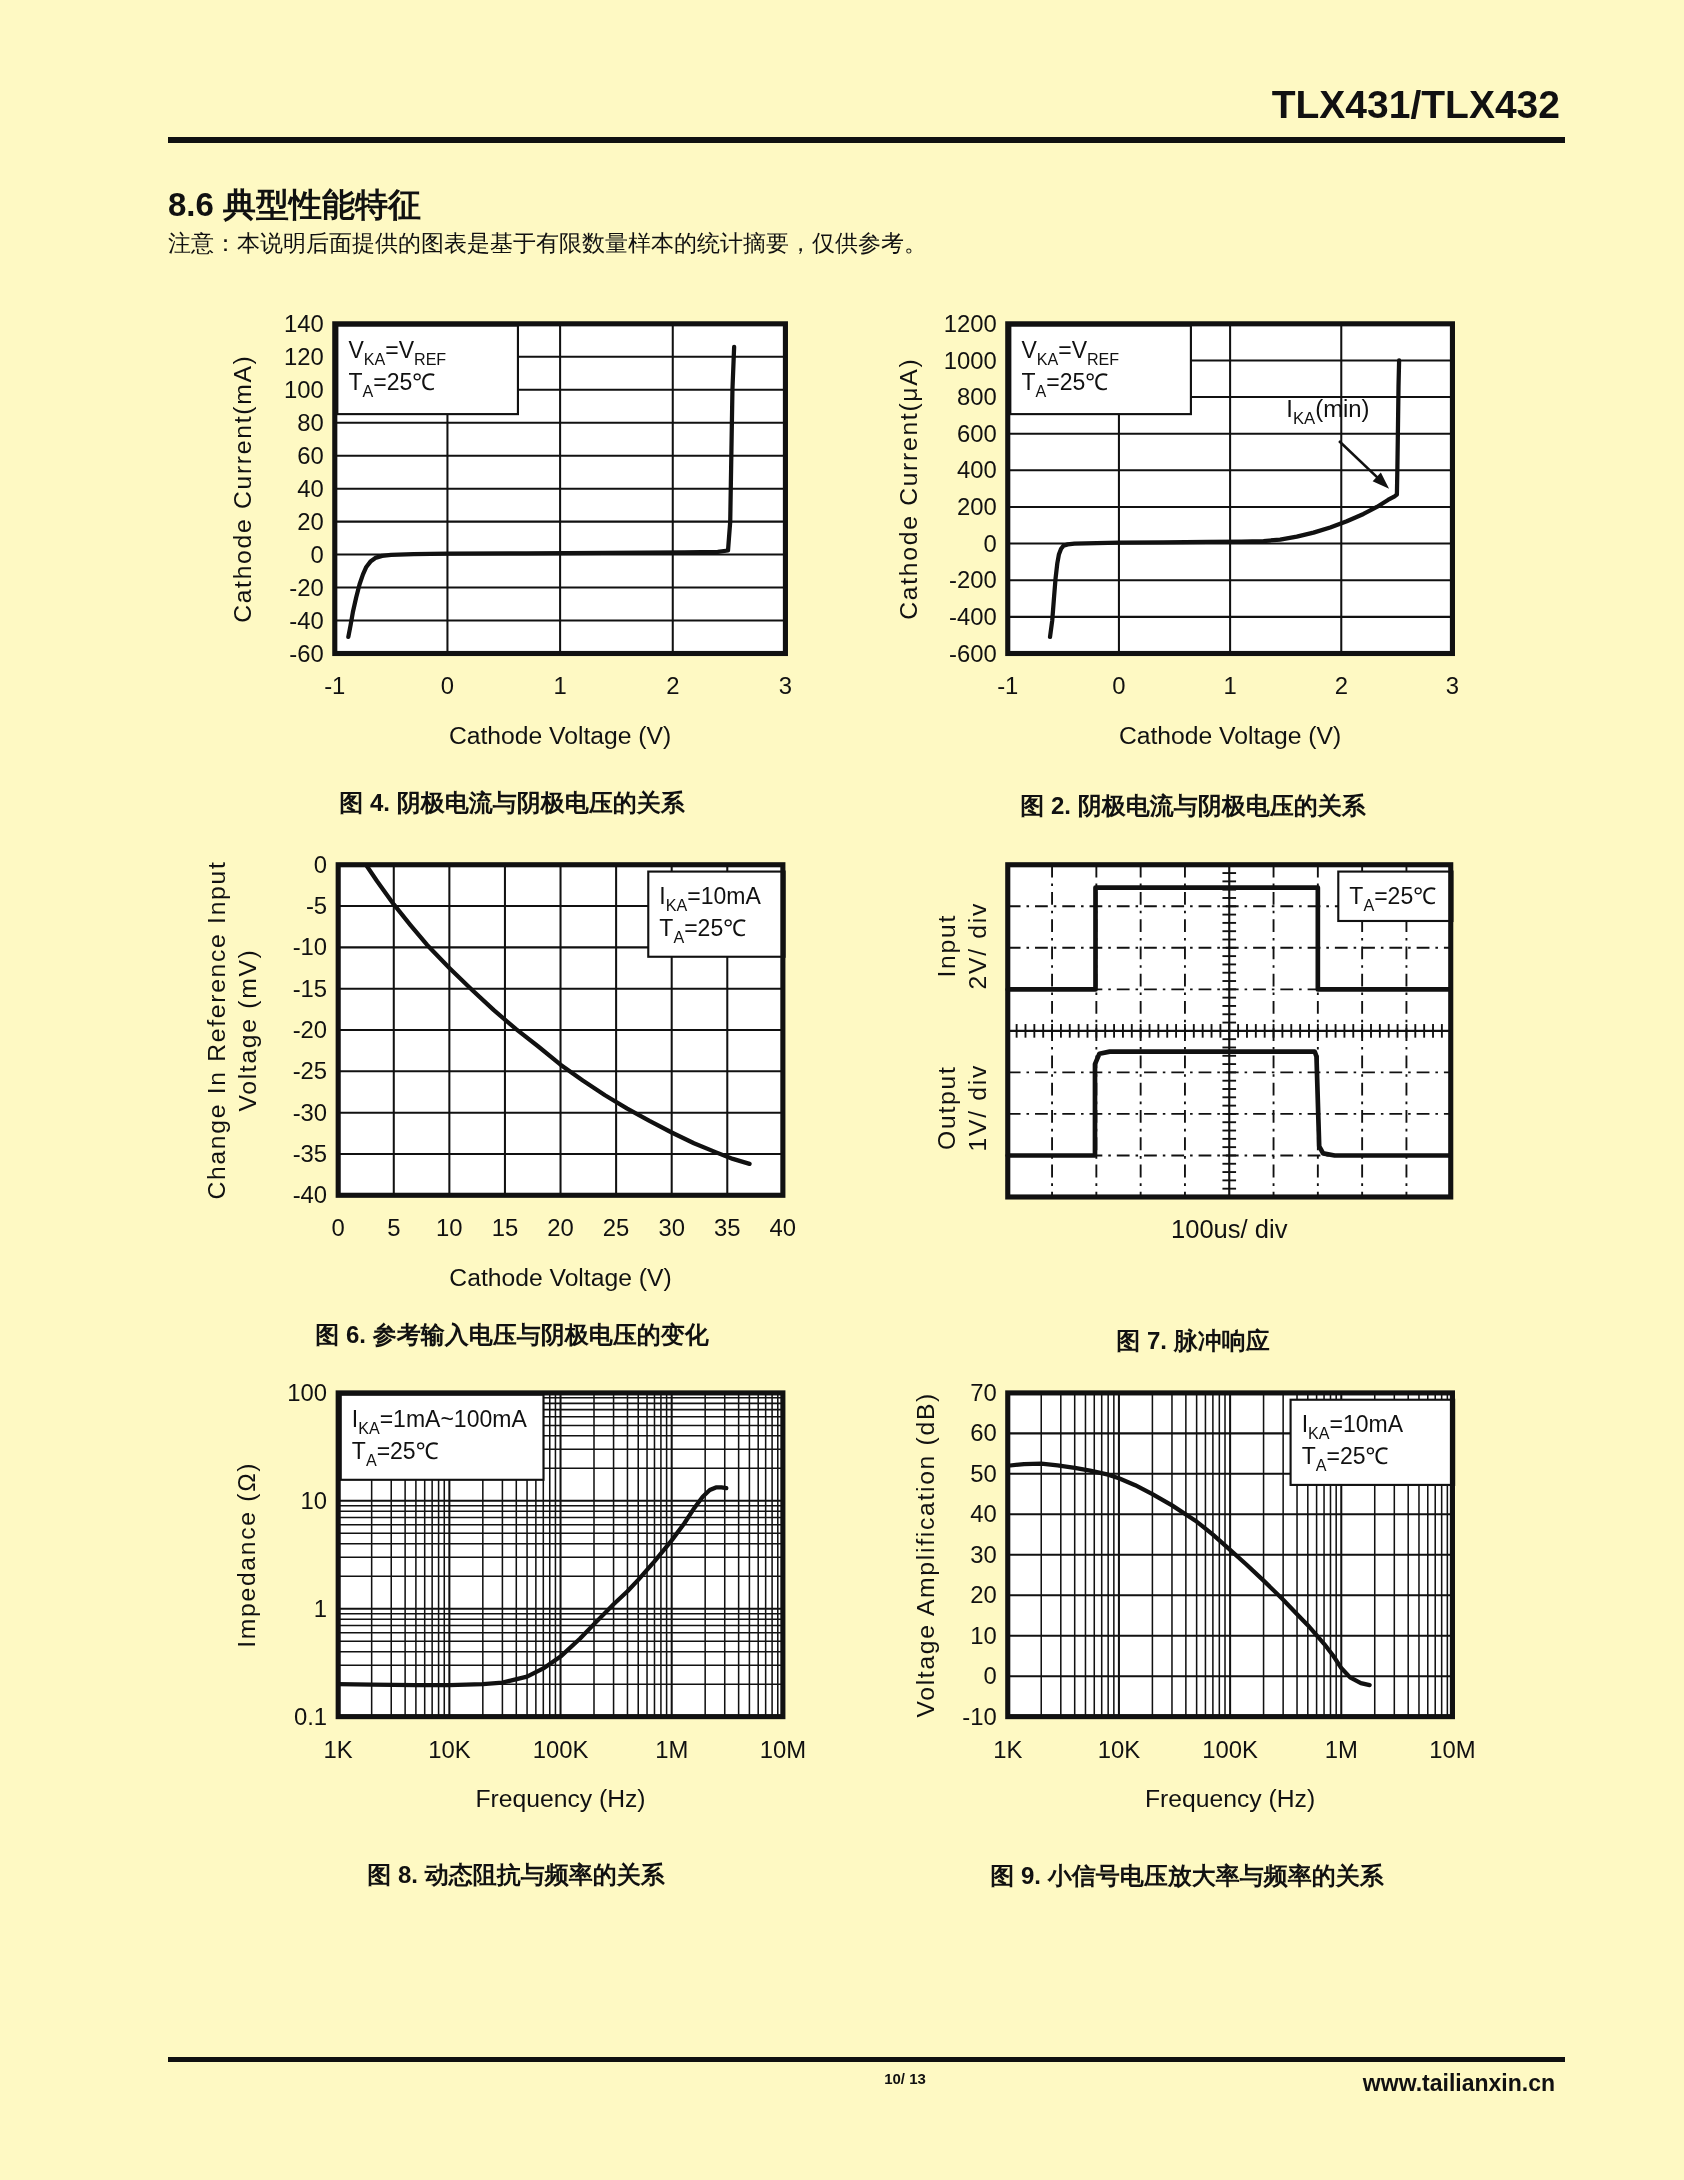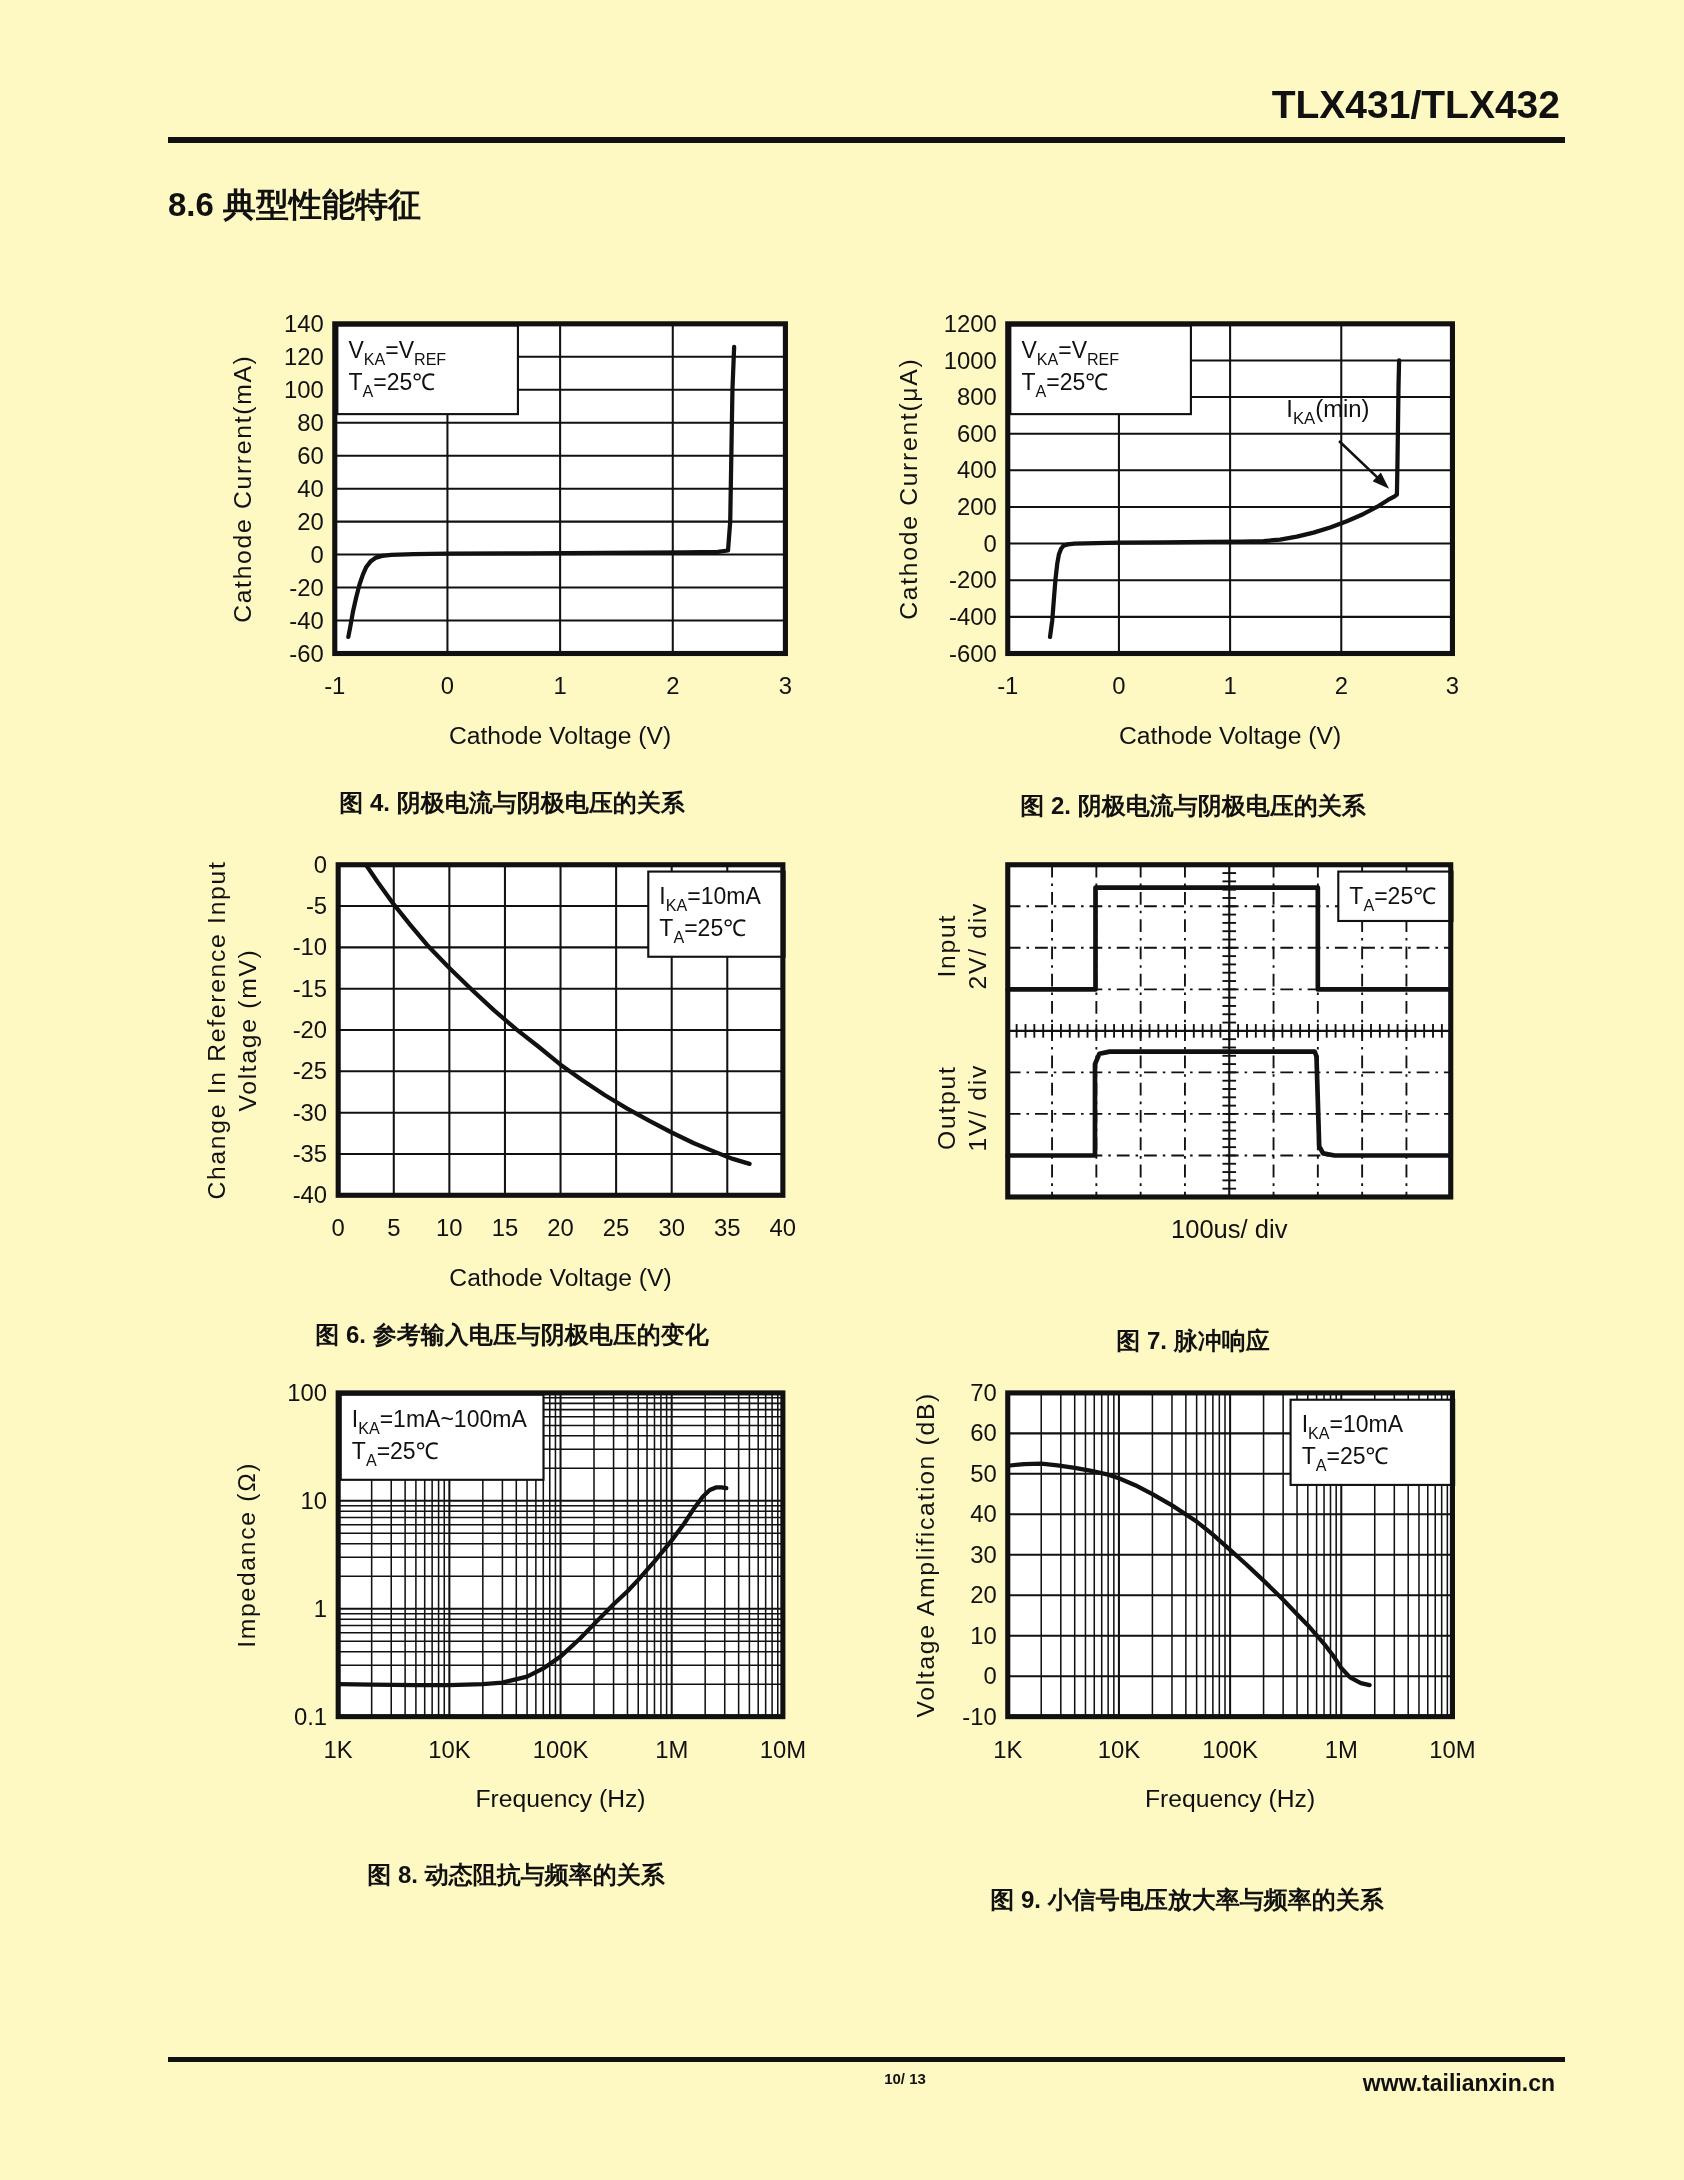--- a/index.html
+++ b/index.html
@@ -15,20 +15,21 @@
   .ftr-page{position:absolute;left:869px;top:2070px;transform:translateX(-50%);font-size:15px;font-weight:bold;margin-left:36px;}
   .ftr-site{position:absolute;right:130px;top:2070px;font-size:23px;font-weight:bold;}
 </style>
 </head>
 <body>
 
 <div class="page">
   <div class="hdr-title">TLX431/TLX432</div>
   <div class="hdr-rule"></div>
   <div class="sec-title">8.6 典型性能特征</div>
+  <div class="note">注意：本说明后面提供的图表是基于有限数量样本的统计摘要，仅供参考。</div>
 
   <svg id="charts" width="1685" height="2181" viewBox="0 0 1978 2560" xmlns="http://www.w3.org/2000/svg">
       <g>
         <clipPath id="clip4">
           <rect x="393" y="380" width="529" height="387"></rect>
         </clipPath>
         <rect x="393" y="380" width="529" height="387" fill="#fff"></rect>
         <line x1="525.25" y1="380" x2="525.25" y2="767" stroke="#111111" stroke-width="2.4"></line>
         <line x1="657.5" y1="380" x2="657.5" y2="767" stroke="#111111" stroke-width="2.4"></line>
         <line x1="789.75" y1="380" x2="789.75" y2="767" stroke="#111111" stroke-width="2.4"></line>
@@ -426,20 +427,20 @@
         <text x="1444" y="2121" font-size="29" text-anchor="middle" fill="#111111" font-family="&quot;Liberation Sans&quot;,sans-serif"><tspan>Frequency (Hz)</tspan></text>
         <text x="1096" y="1825" font-size="29" text-anchor="middle" fill="#111111" font-family="&quot;Liberation Sans&quot;,sans-serif" transform="rotate(-90 1096 1825)" letter-spacing="2"><tspan>Voltage Amplification (dB)</tspan></text>
       </g>
     </svg>
   <div id="captions">
       <div class="figcap" style="left: 512px; top: 787px;">图 4. 阴极电流与阴极电压的关系</div>
       <div class="figcap" style="left: 1193px; top: 790px;">图 2. 阴极电流与阴极电压的关系</div>
       <div class="figcap" style="left: 512px; top: 1319px;">图 6. 参考输入电压与阴极电压的变化</div>
       <div class="figcap" style="left: 1193px; top: 1325px;">图 7. 脉冲响应</div>
       <div class="figcap" style="left: 516px; top: 1859px;">图 8. 动态阻抗与频率的关系</div>
-      <div class="figcap" style="left: 1187px; top: 1860px; margin-top: 24px;">图 9. 小信号电压放大率与频率的关系</div>
+      <div class="figcap" style="left: 1187px; top: 1860px;">图 9. 小信号电压放大率与频率的关系</div>
     </div>
 
   <div class="ftr-rule"></div>
   <div class="ftr-page">10/ 13</div>
   <div class="ftr-site">www.tailianxin.cn</div>
 </div>
 
 
 </body></html>

